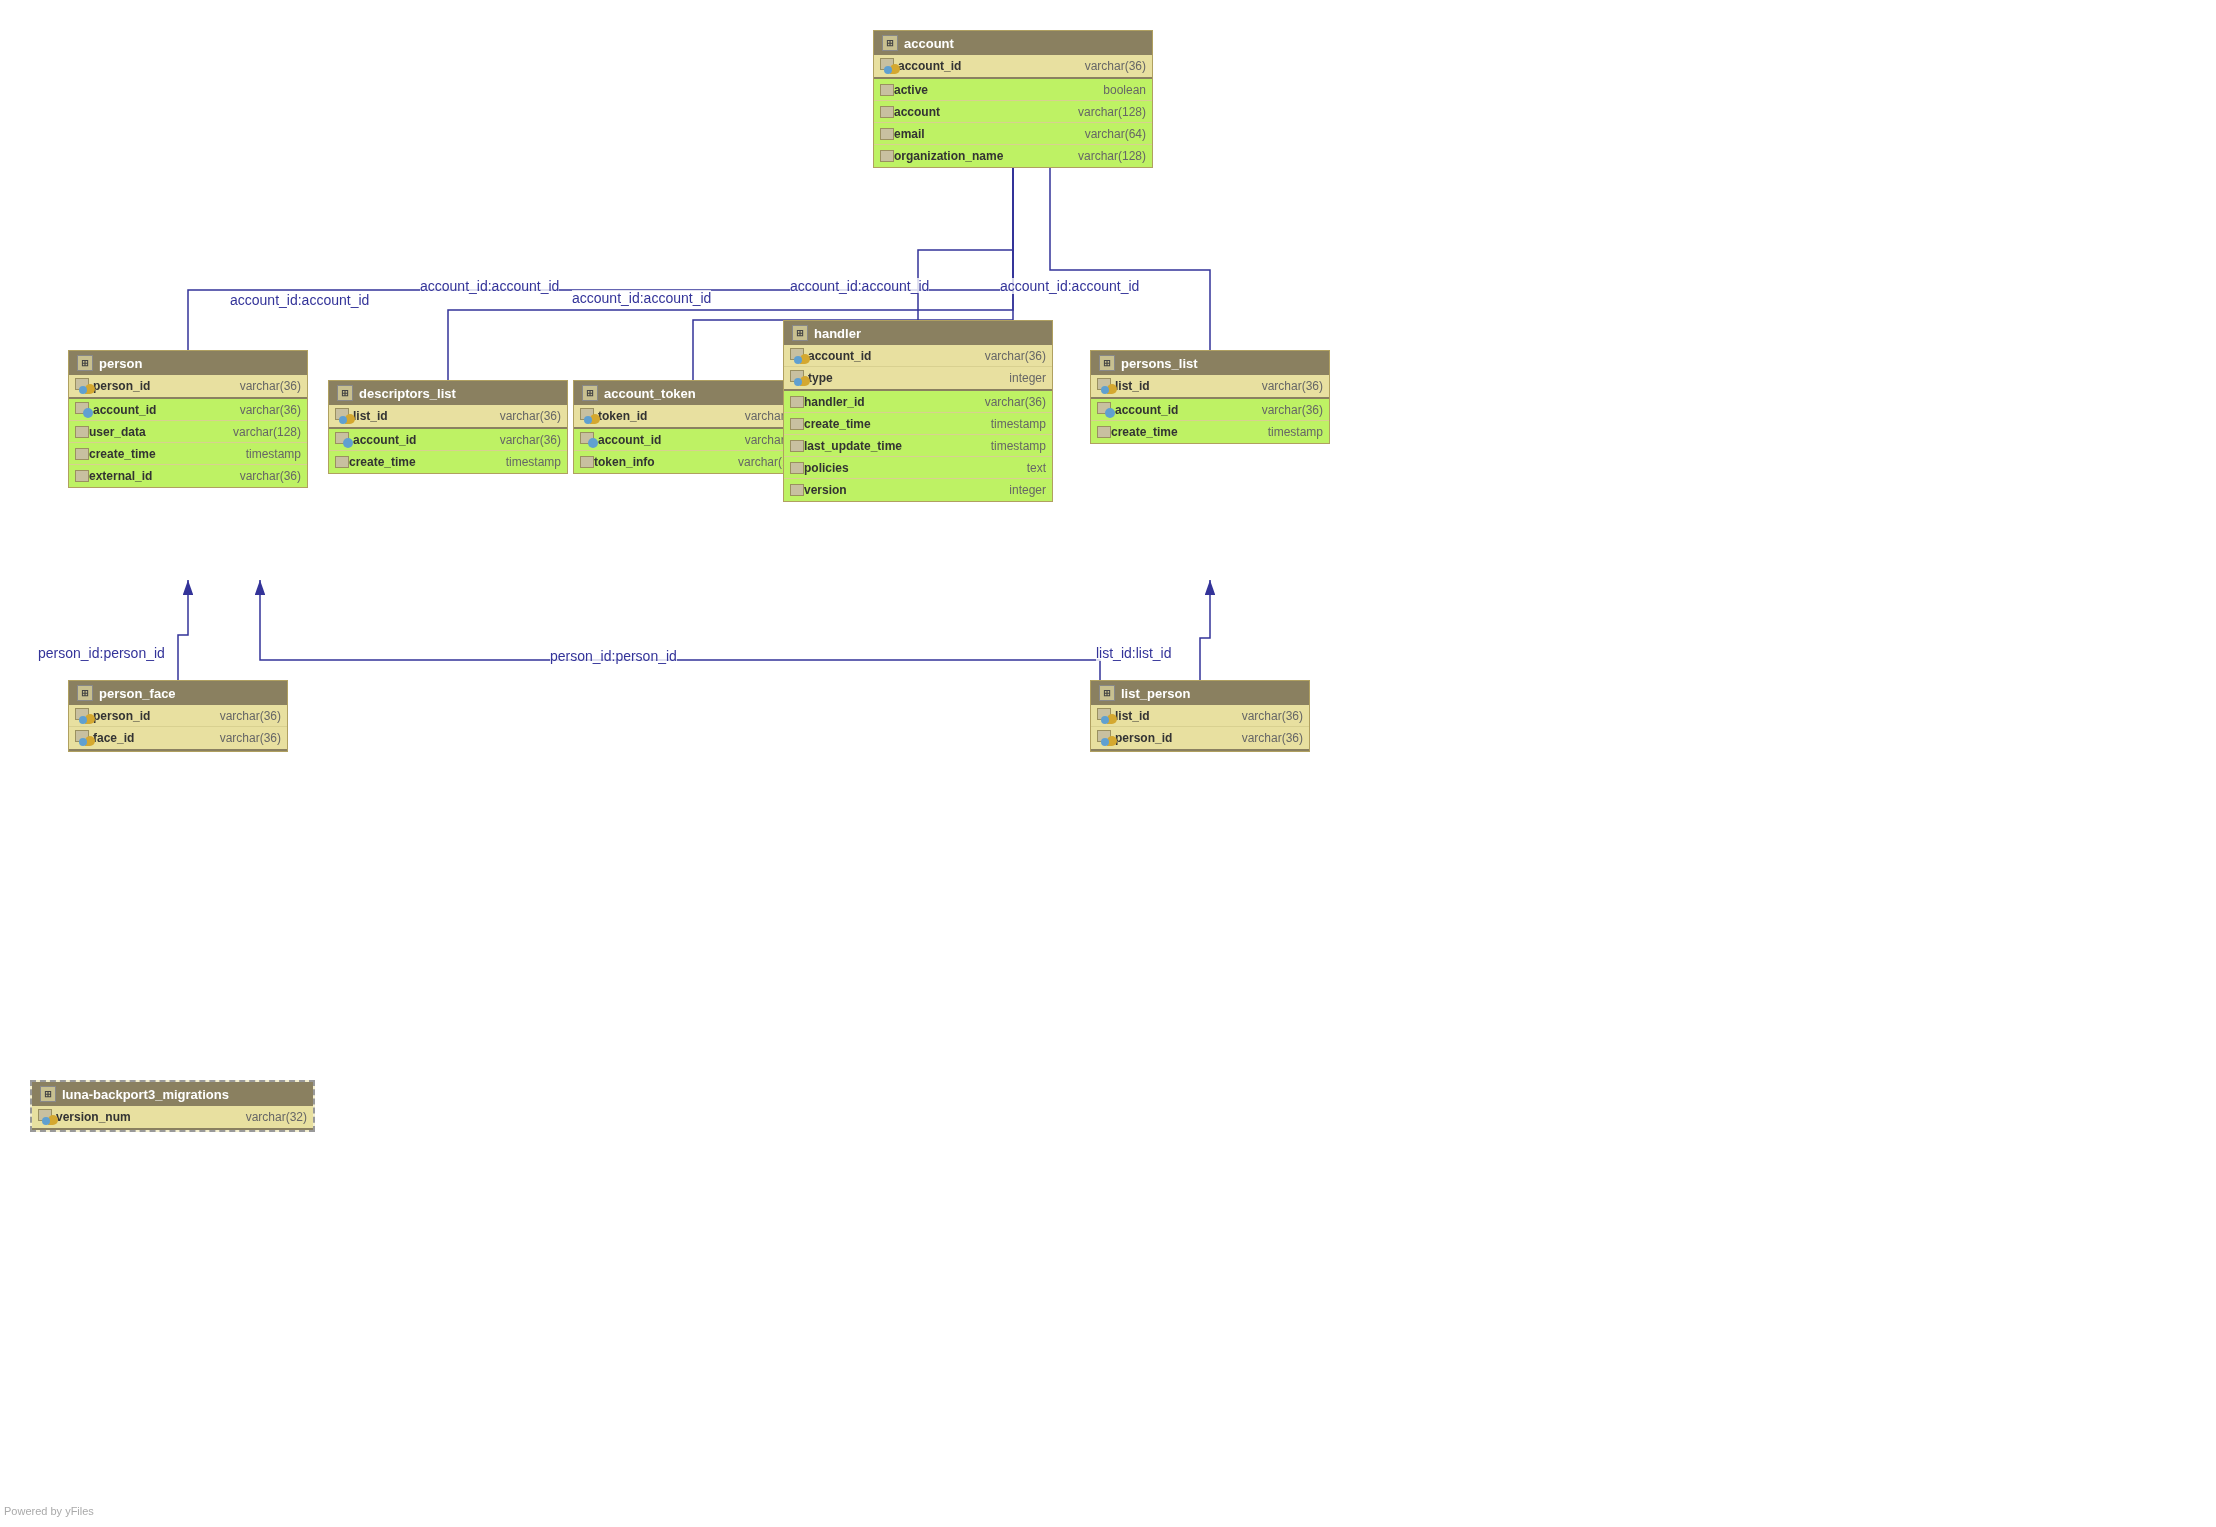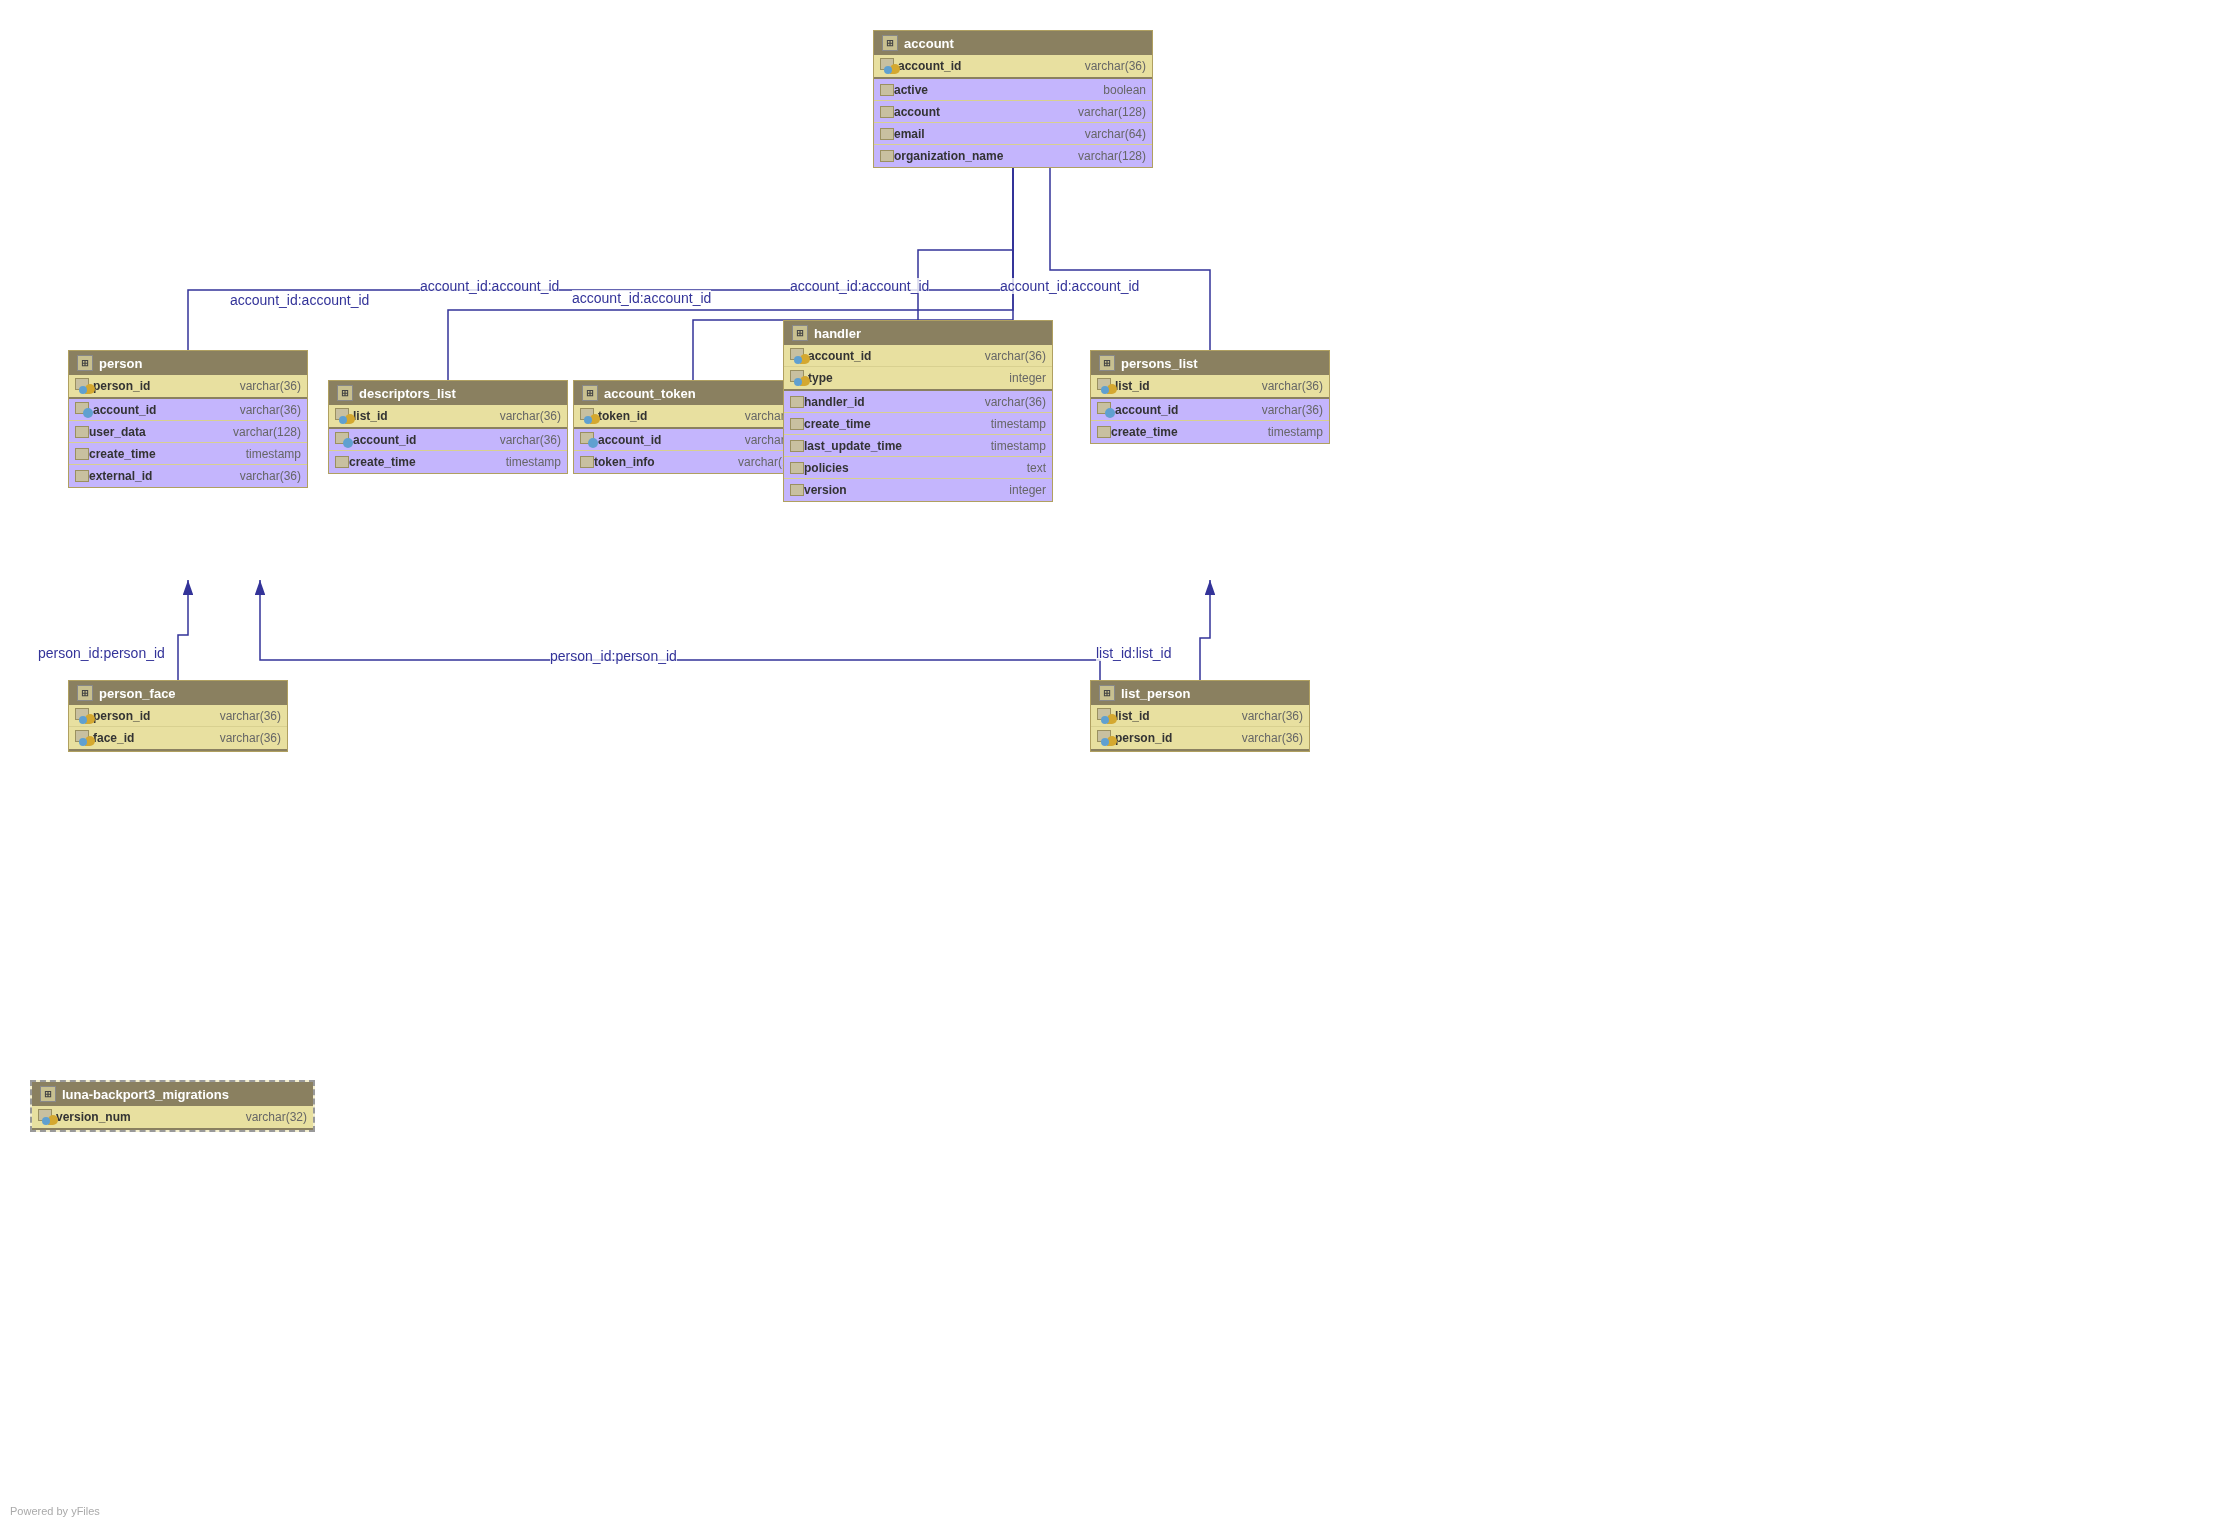--- a/index.html
+++ b/index.html
@@ -54,21 +54,21 @@
       color: #444;
       flex-shrink: 0;
     }
 
     .pk-section {
       background: #e8e0a0;
       border-bottom: 2px solid #8a8060;
     }
 
     .fields-section {
-      background: #c4b5fd;
+      background: #bef264;
     }
 
     .field-row {
       display: flex;
       align-items: center;
       padding: 2px 6px;
       border-bottom: 1px solid #d8d090;
       min-height: 22px;
     }
 
@@ -178,21 +178,21 @@
       position: absolute;
       font-size: 14px;
       color: #333399;
       background: rgba(255,255,255,0.8);
       white-space: nowrap;
     }
 
     .watermark {
       position: absolute;
       bottom: 10px;
-      left: 10px;
+      left: 4px;
       font-size: 11px;
       color: #aaa;
     }
   </style>
 </head>
 <body>
 
 <div class="diagram-container">
   <svg class="arrows-svg">
 

